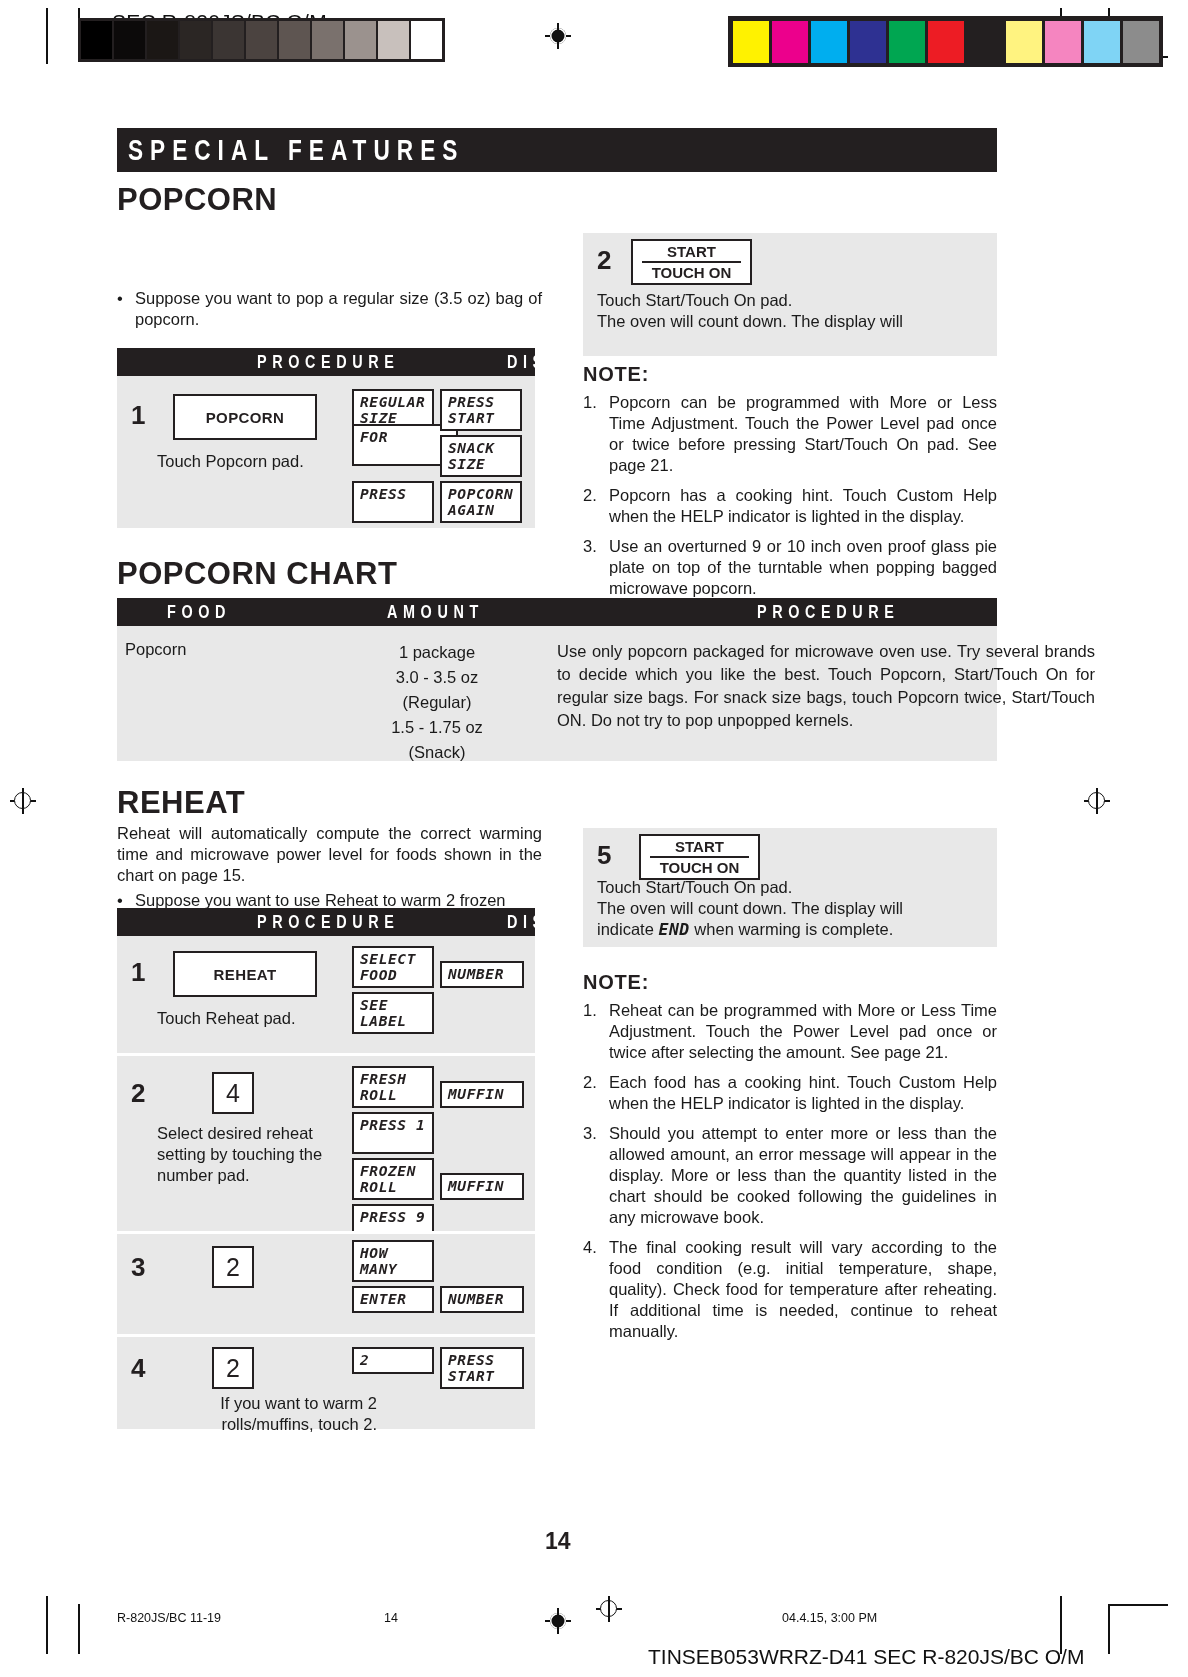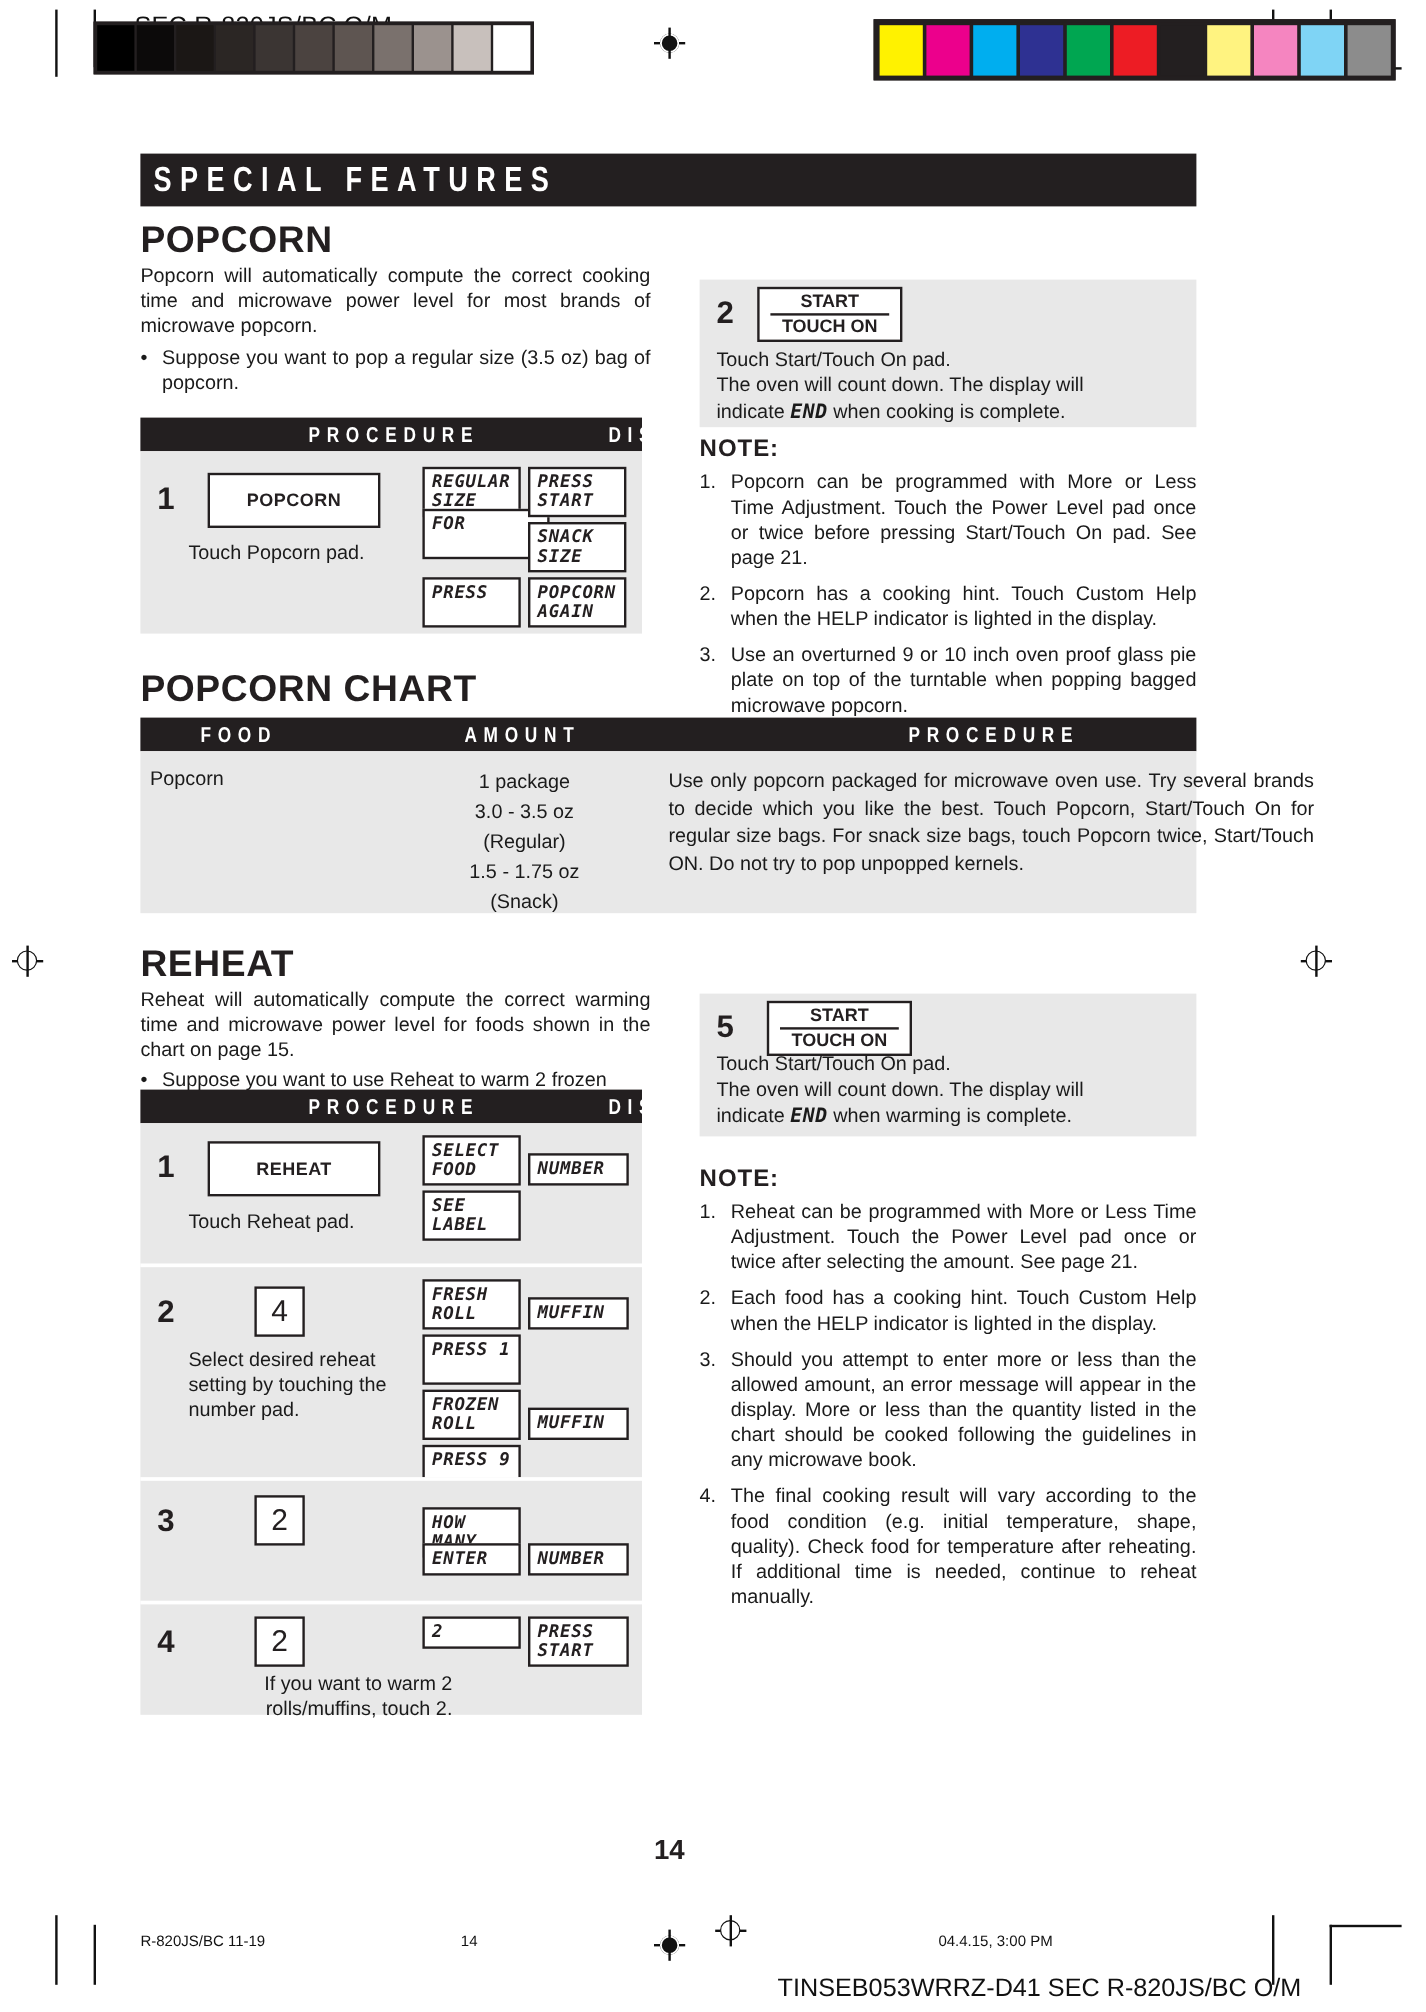--- a/index.html
+++ b/index.html
@@ -203,23 +203,20 @@
   </div>
 
 <div class="page">
 
   <div class="banner">
     <span>SPECIAL FEATURES</span>
   </div>
 
   <h2 class="sec" style="left:117px;top:182px;">POPCORN</h2>
 
-  <div class="body-txt" style="left:117px;top:220px;width:425px;">
-    <p>Popcorn will automatically compute the correct cooking time and microwave power level for most brands of microwave popcorn.</p>
-  </div>
 
   <div class="bullet" style="left:117px;top:288px;width:425px;">
     <span class="dot">•</span>
     <span class="btxt">Suppose you want to pop a regular size (3.5 oz) bag of popcorn.</span>
   </div>
 
   <div class="ptable" style="left:117px;top:348px;width:418px;">
     <div class="phead" style="position:relative;">
       <span class="h-proc">PROCEDURE</span>
       <span class="h-disp">DISPLAY</span>
@@ -241,23 +238,20 @@
 
   <div class="greybox" style="left:583px;top:233px;width:414px;height:123px;"></div>
   <div class="stepnum" style="left:597px;top:245px;">2</div>
   <div class="startpad" style="left:631px;top:239px;width:117px;height:42px;">
     <div class="l1">START</div>
     <div class="l2">TOUCH ON</div>
   </div>
   <div class="captxt" style="left:597px;top:290px;width:400px;">
     <div>Touch Start/Touch On pad.</div>
     <div>The oven will count down. The display will</div>
-    <div>
-      <span>indicate </span><span class="lcdfont">END</span><span> when cooking is complete.</span>
-    </div>
   </div>
 
   <div class="noteblk" style="left:583px;top:363px;width:414px;">
     <div class="nhead">NOTE:</div>
     <div class="nitem">
       <span class="n">1.</span>
       <span class="t">Popcorn can be programmed with More or Less Time Adjustment. Touch the Power Level pad once or twice before pressing Start/Touch On pad. See page 21.</span>
     </div>
     <div class="nitem">
       <span class="n">2.</span>
@@ -326,21 +320,21 @@
       <div class="lcd" style="left:235px;top:148px;width:82px;height:42px;">PRESS 9</div>
 
       <div class="lcd" style="left:323px;top:25px;width:84px;height:27px;">MUFFIN</div>
       <div class="lcd" style="left:323px;top:117px;width:84px;height:27px;">MUFFIN</div>
     </div>
 
     <div class="prow" style="height:100px;">
       <div class="stepnum" style="left:14px;top:18px;">3</div>
       <div class="numpad" style="left:95px;top:12px;width:38px;height:38px;">2</div>
 
-      <div class="lcd" style="left:235px;top:22px;width:82px;height:42px;font-style:italic;">HOW<br>MANY</div>
+      <div class="lcd" style="left:235px;top:6px;width:82px;height:42px;font-style:italic;">HOW<br>MANY</div>
       <div class="lcd" style="left:235px;top:52px;width:82px;height:27px;">ENTER</div>
       <div class="lcd" style="left:323px;top:52px;width:84px;height:27px;">NUMBER</div>
     </div>
 
     <div class="prow" style="height:92px;">
       <div class="stepnum" style="left:14px;top:16px;">4</div>
       <div class="numpad" style="left:95px;top:10px;width:38px;height:38px;">2</div>
       <div class="captxt" style="left:40px;top:56px;width:220px;text-align:right;">If you want to warm 2 rolls/muffins, touch 2.</div>
 
       <div class="lcd" style="left:235px;top:10px;width:82px;height:27px;">2</div>

